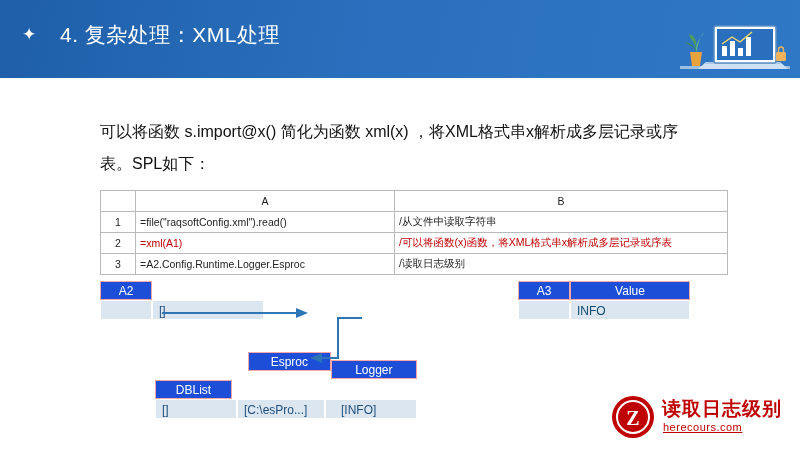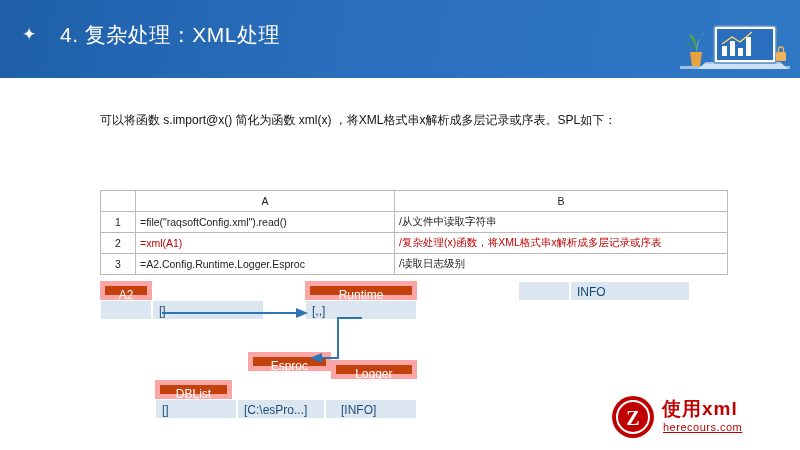--- a/index.html
+++ b/index.html
@@ -23,22 +23,22 @@
   .header-title{
     position:absolute;left:46px;top:18px;
     color:#ffffff;font-size:21px;line-height:34px;
     letter-spacing:0.5px;white-space:nowrap;margin-left:14px;
   }
   .header-art{
     position:absolute;right:6px;top:4px;width:118px;height:74px;
   }
   
   .para{
-    position:absolute;left:100px;top:104px;width:600px;
-    font-size:12px;color:#111111;line-height:32px;
+    position:absolute;left:100px;top:116px;width:600px;
+    font-size:16px;color:#111111;line-height:32px;
   }
   
   .codetable{
     position:absolute;left:100px;top:190px;width:600px;
     border-collapse:collapse;table-layout:fixed;
     font-size:10.5px;color:#222;
   }
   .codetable td,.codetable th{
     border:1px solid #b9b9b9;padding:2px 4px;height:16px;
     font-weight:normal;vertical-align:middle;
@@ -52,22 +52,22 @@
   .codetable .cA{width:250px;}
   .codetable .cB{width:324px;}
   .red{color:#c00000;margin-left:47px;}
   
   .diagram{position:absolute;left:0;top:0;width:800px;height:450px;pointer-events:none;}
   .node{
     position:absolute;pointer-events:auto;
     font-size:12px;
   }
   .nhead{
-    background:#c2410c;color:#ffffff;text-align:center;
-    height:19px;line-height:19px;border:5px solid #fca5a5;
+    background:#1d4ed8;color:#ffffff;text-align:center;
+    height:19px;line-height:19px;border:1px solid #fca5a5;
     font-size:12px;
     box-sizing:border-box;
   }
   .ncell{
     background:#dce6f1;color:#1f4e79;
     height:20px;line-height:20px;padding-left:6px;
     border:1px solid #ffffff;box-sizing:border-box;
     font-size:12px;
   }
   .ncell.plain{color:#0c4a6e;}
@@ -129,21 +129,21 @@
     <td class="colhdr cB">B</td>
   </tr>
   <tr>
     <td class="rowhdr">1</td>
     <td class="cA">=file("raqsoftConfig.xml").read()</td>
     <td class="cB">/从文件中读取字符串</td>
   </tr>
   <tr>
     <td class="rowhdr">2</td>
     <td class="cA red">=xml(A1)</td>
-    <td class="cB red">/复杂处理(x)函数，将XML格式串x解析成多层记录或序表</td>
+    <td class="cB red">/可以将函数(x)函数，将XML格式串x解析成多层记录或序表</td>
   </tr>
   <tr>
     <td class="rowhdr">3</td>
     <td class="cA">=A2.Config.Runtime.Logger.Esproc</td>
     <td class="cB">/读取日志级别</td>
   </tr>
 </tbody>
   </table>
 
 <div class="diagram">
@@ -151,26 +151,26 @@
   <div class="node" style="left:100px;top:281px;width:164px;">
     <div class="nrow">
       <div class="nhead" style="width:52px;">A2</div>
     </div>
     <div class="nrow">
       <div class="ncell" style="width:52px;"></div>
       <div class="ncell" style="width:112px;">[]</div>
     </div>
   </div>
 
-  <div class="node" style="left:305px;top:281px;width:112px;">
-    <div class="nhead" style="width:112px;">Runtime</div>
-    <div class="ncell" style="width:112px;">[,,]</div>
-  </div>
 
   <div class="node" style="left:518px;top:281px;width:172px;">
+    <div class="nrow">
+      <div class="nhead" style="width:52px;">A3</div>
+      <div class="nhead" style="width:120px;">Value</div>
+    </div>
     <div class="nrow">
       <div class="ncell" style="width:52px;"></div>
       <div class="ncell plain" style="width:120px;">INFO</div>
     </div>
   </div>
 
   <div class="node" style="left:155px;top:352px;width:262px;">
     <div class="nrow">
       <div class="nhead" style="width:82px;margin-top:28px;">DBList</div>
       <div class="nhead" style="width:88px;margin-left:16px;">Esproc</div>
@@ -193,15 +193,15 @@
     <polygon points="20,58 32,53 32,63" fill="#2e75b6"></polygon>
   </svg>
 </div>
 
 <div class="logo">
   <svg width="46" height="46" viewBox="0 0 46 46" style="position:absolute;left:0;top:0;">
     <circle cx="23" cy="23" r="21" fill="#c00000"></circle>
     <circle cx="23" cy="23" r="16" fill="none" stroke="#ffffff" stroke-width="2"></circle>
     <text x="23" y="31" font-family="'Liberation Serif',serif" font-size="20" fill="#ffffff" text-anchor="middle" font-weight="bold">Z</text>
   </svg>
-  <div class="logo-text">使用xml</div>
+  <div class="logo-text">读取日志级别</div>
   <div class="logo-sub">herecours.com</div>
 </div>
 
 </body></html>

